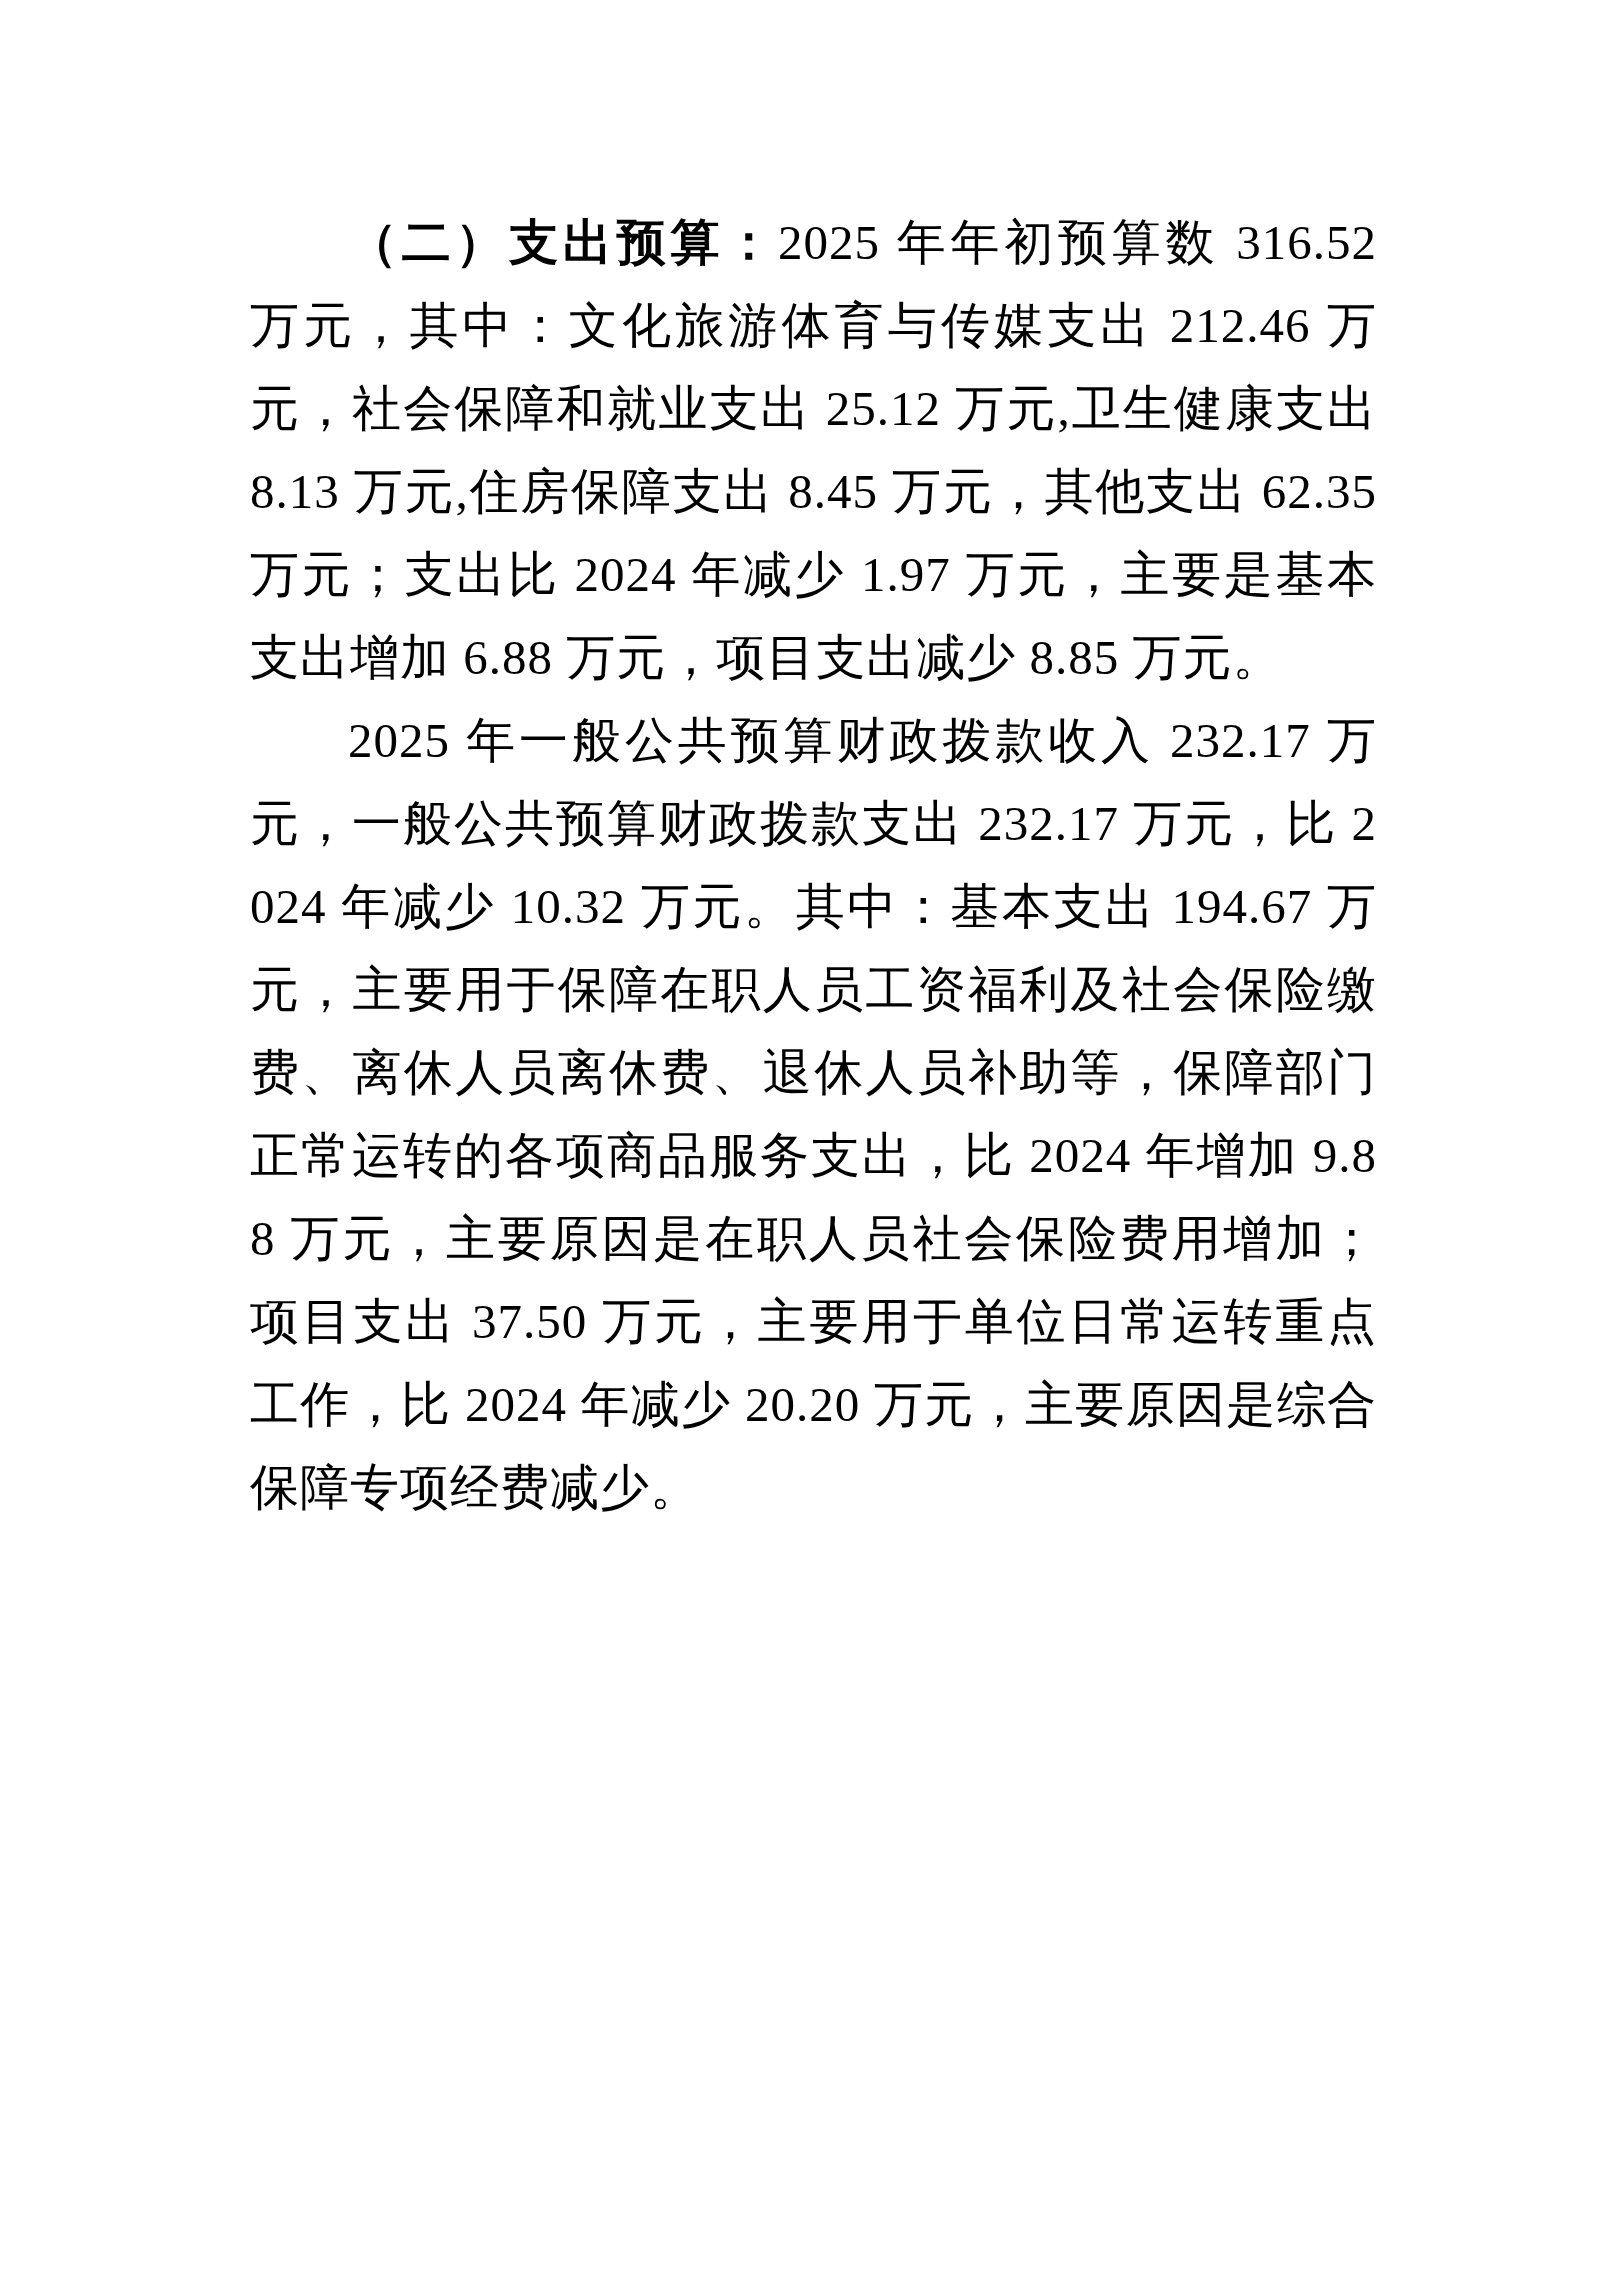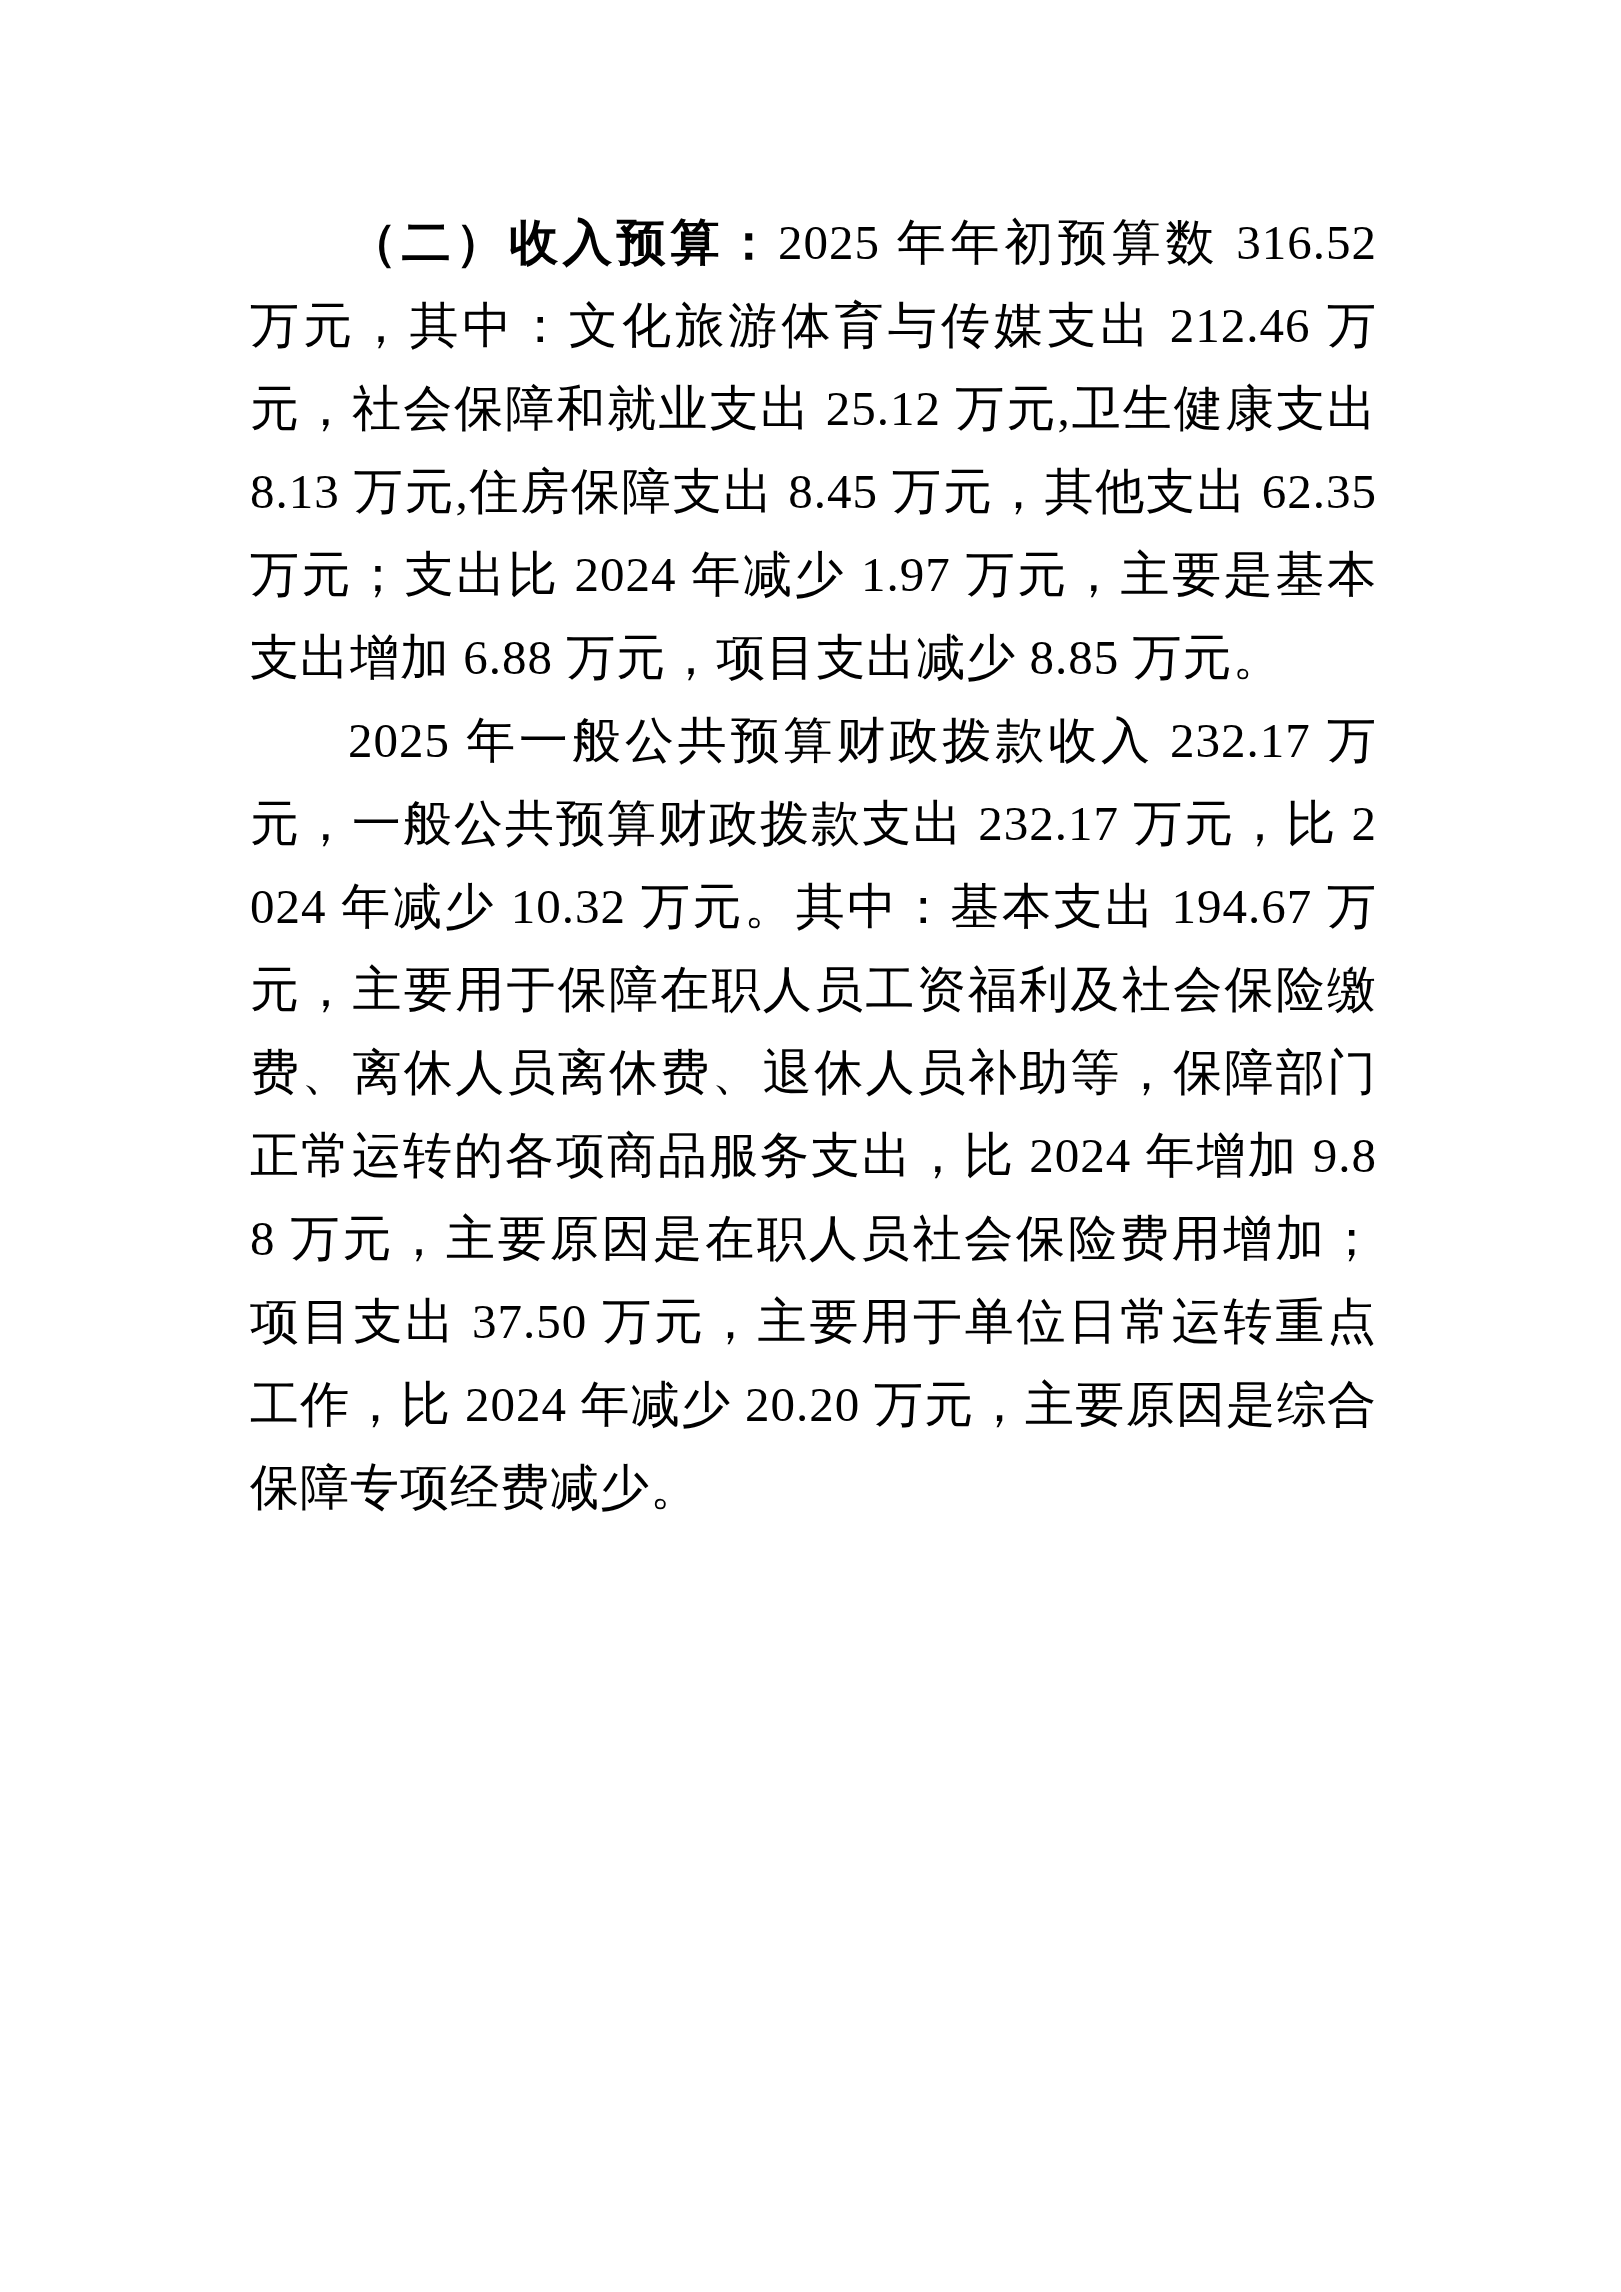--- a/index.html
+++ b/index.html
@@ -39,17 +39,17 @@
   }
   .content b.lead {
     font-weight: 700;
   }
 </style>
 </head>
 <body>
 
 <div class="page">
   <div class="content" id="doc-content">
-      <p class="body"><b class="lead">（二）收入预算：</b><span>2025 年年初预算数 316.52 万元，其中：文化旅游体育与传媒支出 212.46 万元，社会保障和就业支出 25.12 万元,卫生健康支出 8.13 万元,住房保障支出 8.45 万元，其他支出 62.35 万元；支出比 2024 年减少 1.97 万元，主要是基本支出增加 6.88 万元，项目支出减少 8.85 万元。</span></p>
+      <p class="body"><b class="lead">（二）支出预算：</b><span>2025 年年初预算数 316.52 万元，其中：文化旅游体育与传媒支出 212.46 万元，社会保障和就业支出 25.12 万元,卫生健康支出 8.13 万元,住房保障支出 8.45 万元，其他支出 62.35 万元；支出比 2024 年减少 1.97 万元，主要是基本支出增加 6.88 万元，项目支出减少 8.85 万元。</span></p>
       <p class="body"><span>2025 年一般公共预算财政拨款收入 232.17 万元，一般公共预算财政拨款支出 232.17 万元，比 2024 年减少 10.32 万元。其中：基本支出 194.67 万元，主要用于保障在职人员工资福利及社会保险缴费、离休人员离休费、退休人员补助等，保障部门正常运转的各项商品服务支出，比 2024 年增加 9.88 万元，主要原因是在职人员社会保险费用增加；项目支出 37.50 万元，主要用于单位日常运转重点工作，比 2024 年减少 20.20 万元，主要原因是综合保障专项经费减少。</span></p>
     </div>
 </div>
 
 
 </body></html>

